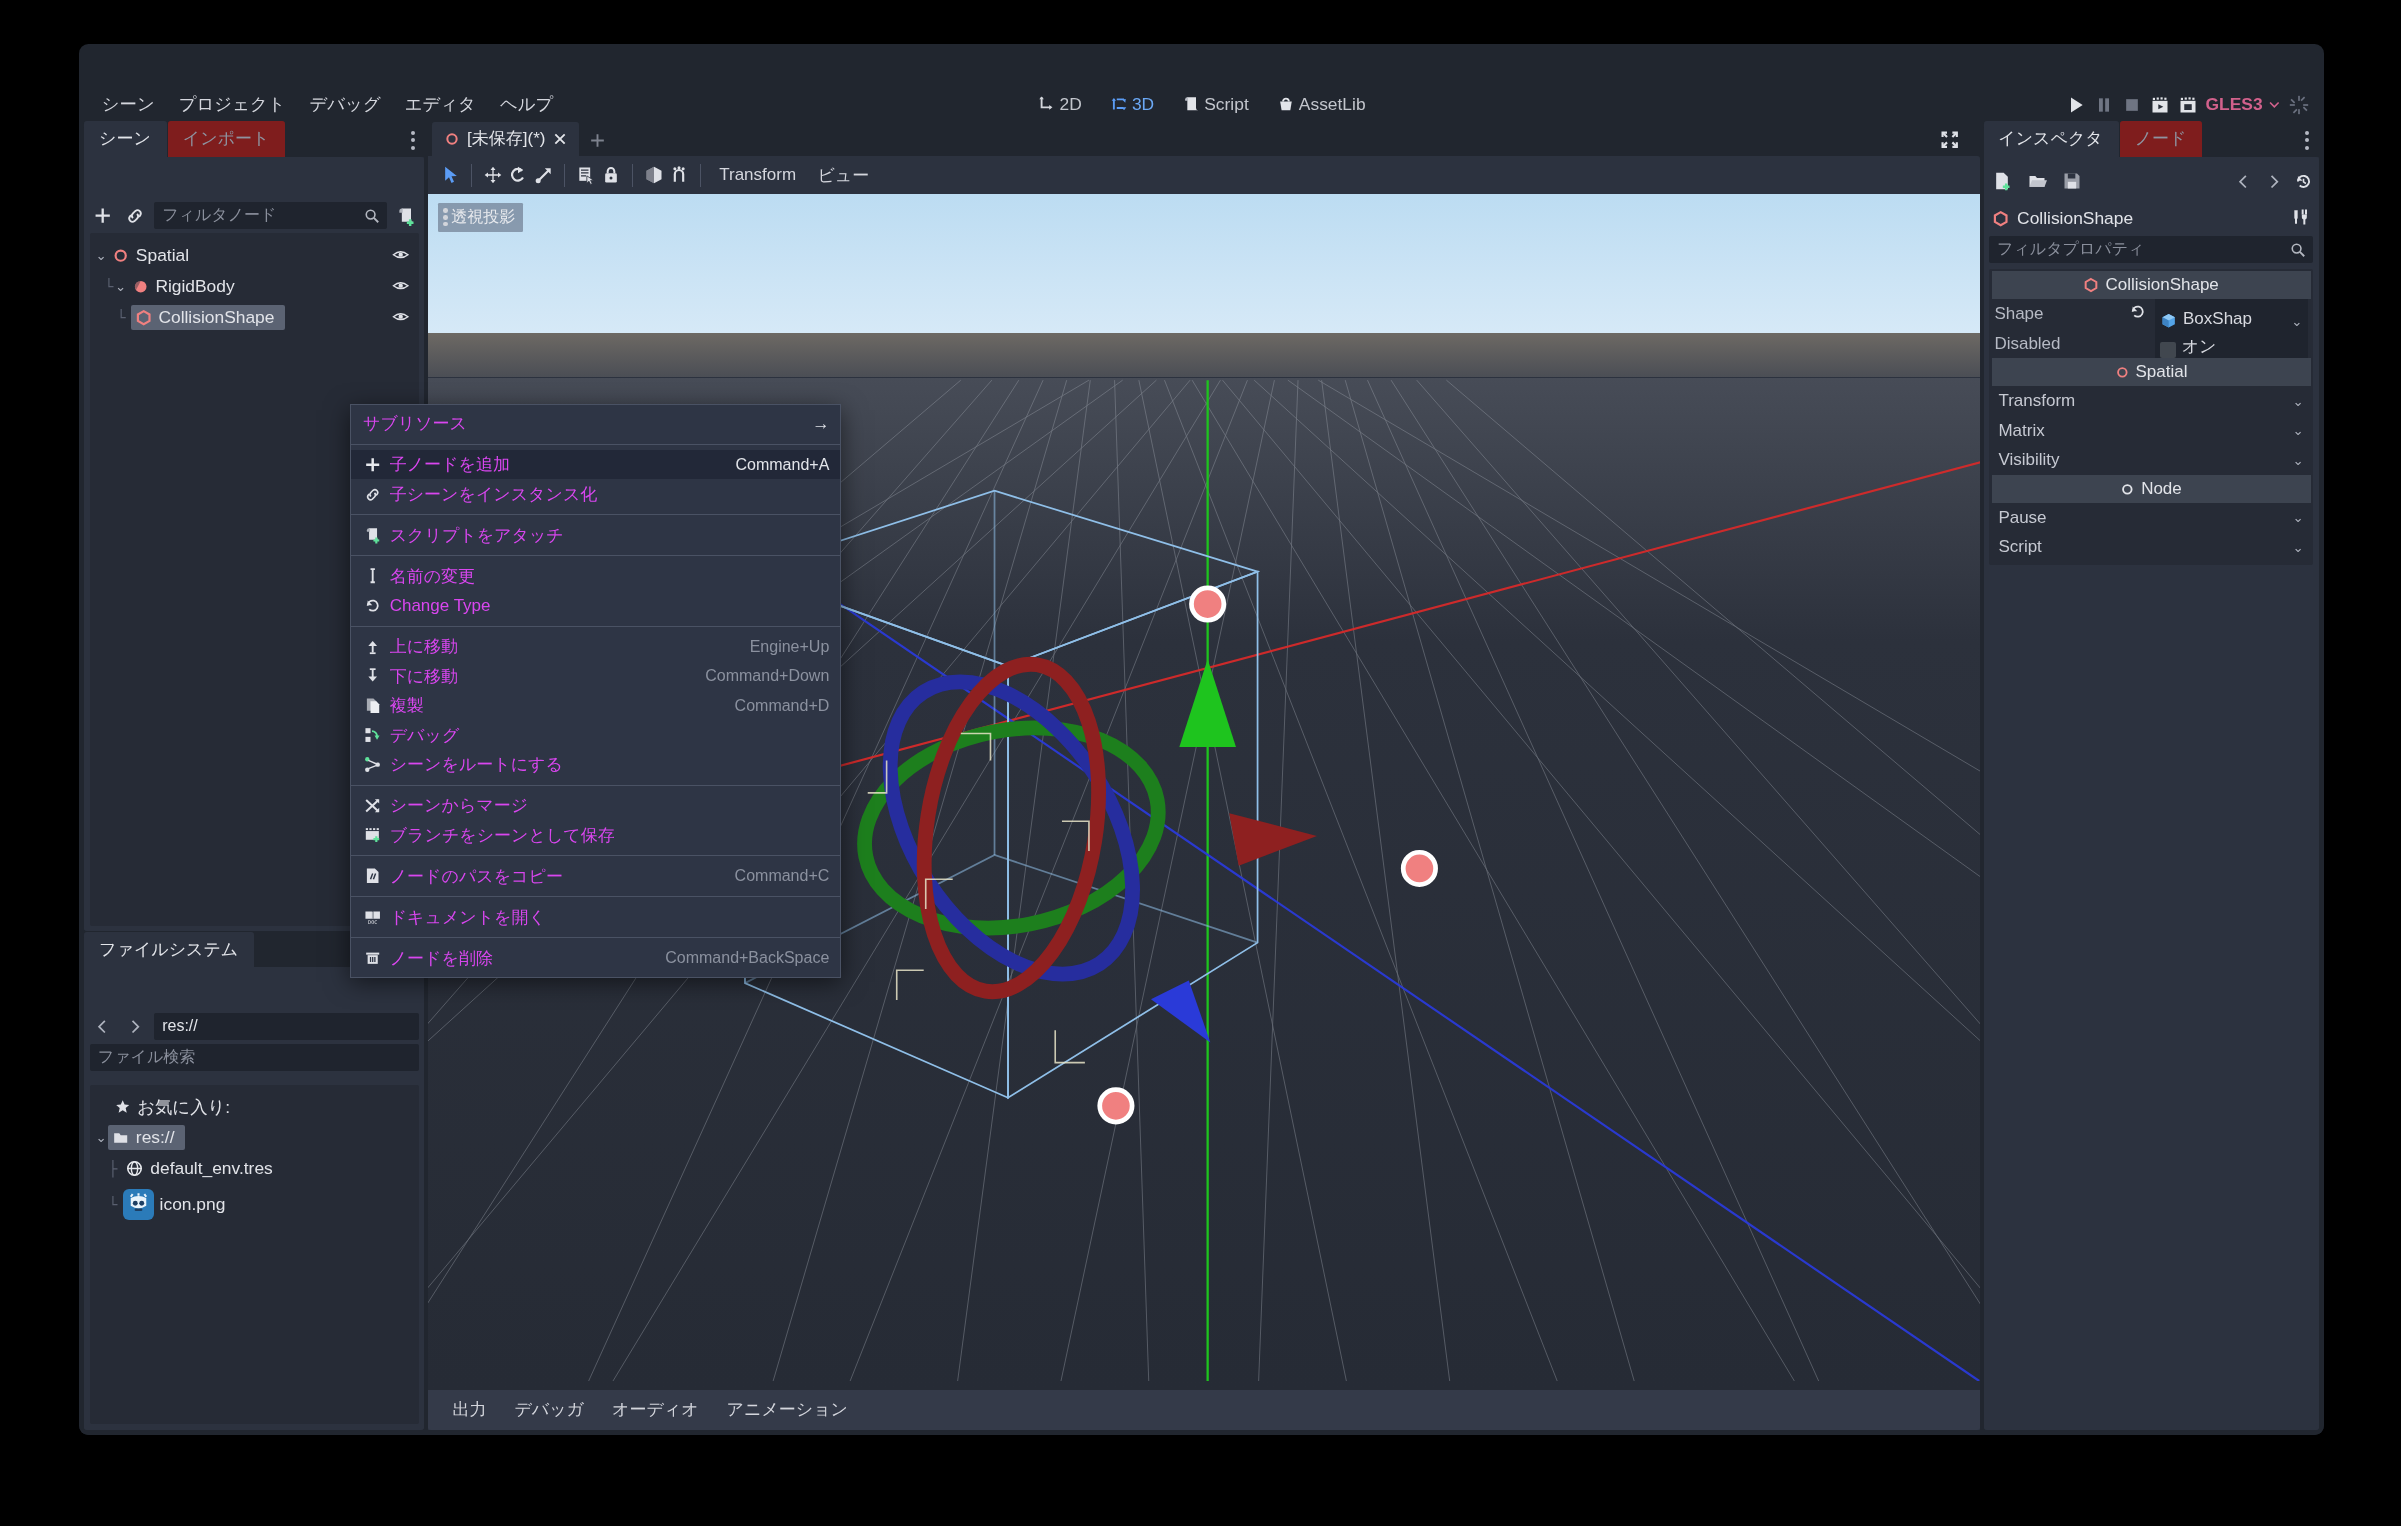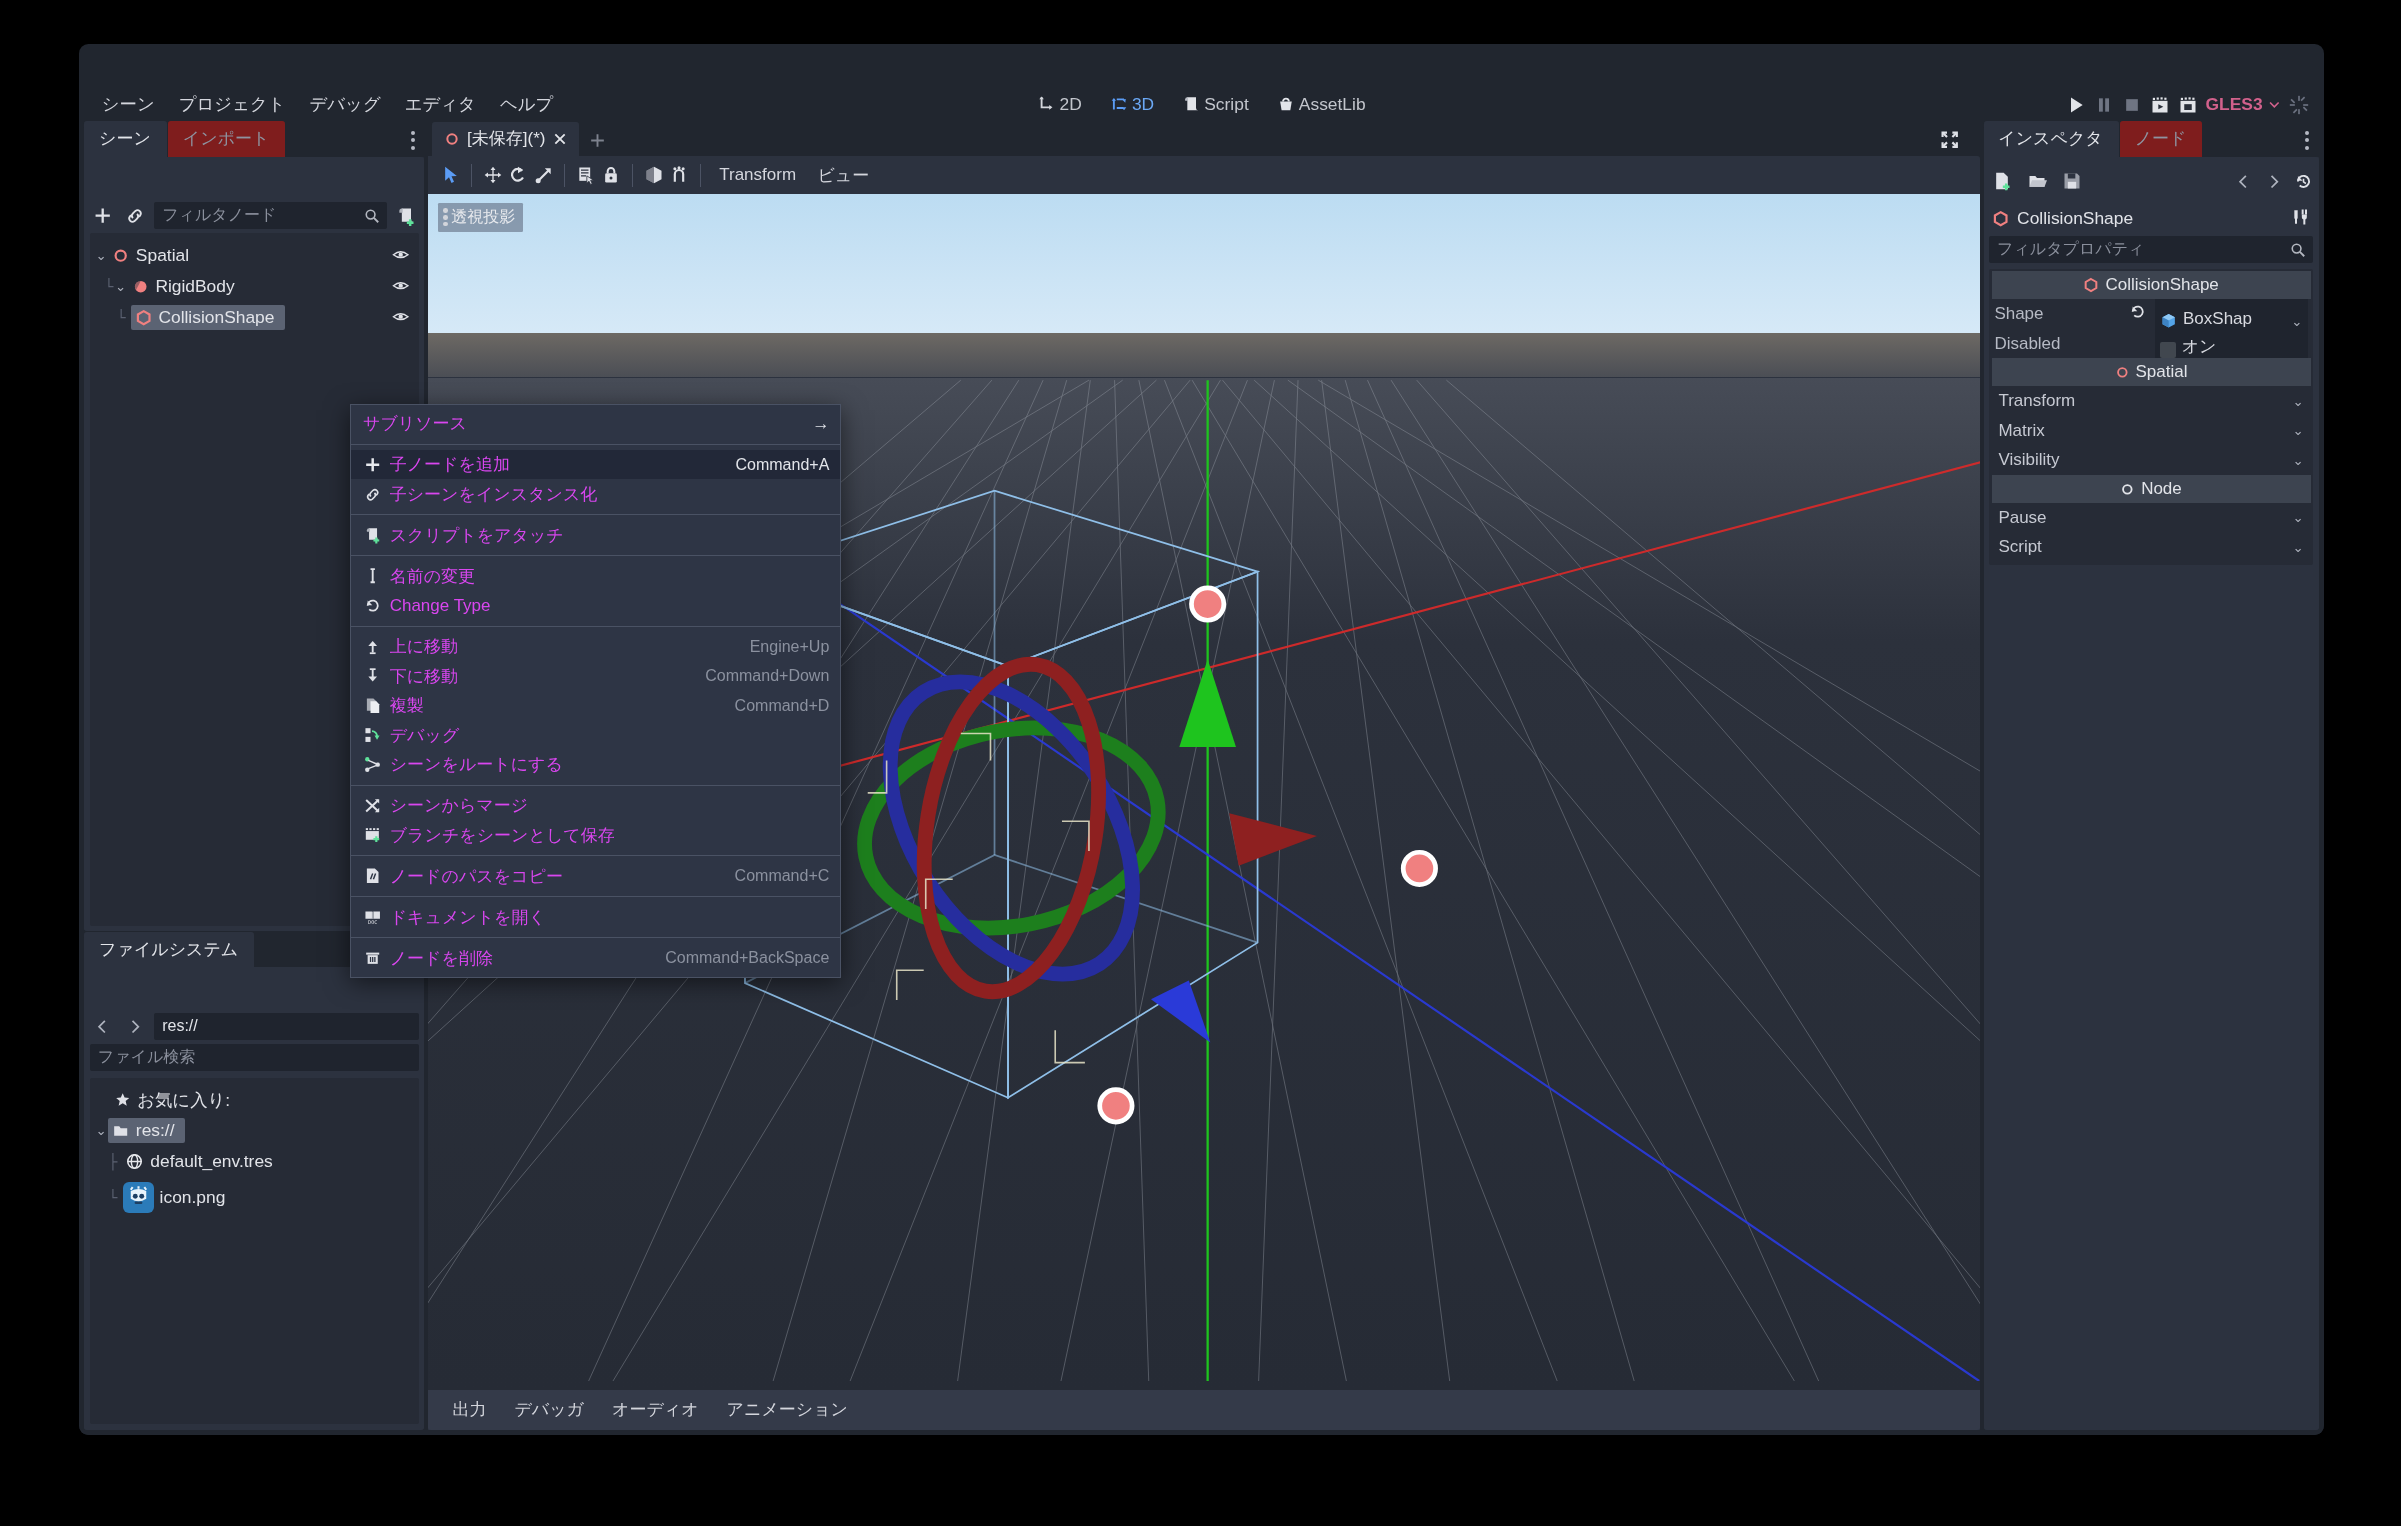--- a/index.html
+++ b/index.html
@@ -398,21 +398,21 @@
               </div>
               <div class="ico-btn">
                 <svg width="17.4" height="17.4" viewBox="0 0 24 24">
                     <path d="M9 4 L17 12 L9 20" stroke="#aeb3be" stroke-width="2.4" fill="none"></path>
                   </svg>
               </div>
               <div class="field" style="color:#e2e4e9;">
                 <span class="ph">res://</span>
               </div>
             </div>
-            <div class="field" style="flex:none; margin-bottom:7px;">
+            <div class="field" style="flex:none; margin-bottom:14px;">
               <span class="ph">ファイル検索</span>
             </div>
             <div class="tree">
               <div class="trow">
                 <span class="lblbox" style="margin-left:16px;">
                   <svg width="17.4" height="17.4" viewBox="0 0 24 24">
                       <path d="M12 3 l2.6 6 6.4 .6 -4.9 4.3 1.5 6.3 -5.6 -3.4 -5.6 3.4 1.5 -6.3 -4.9 -4.3 6.4 -.6z" fill="#dfe1e7"></path>
                     </svg>
                   <span class="label">お気に入り:</span>
                 </span>

